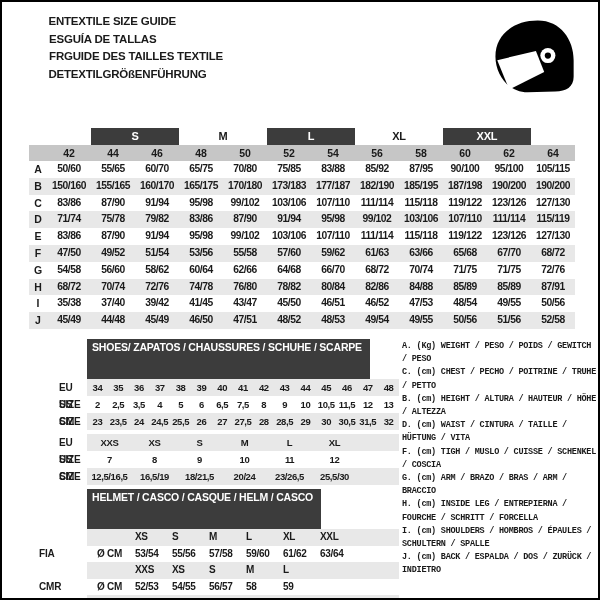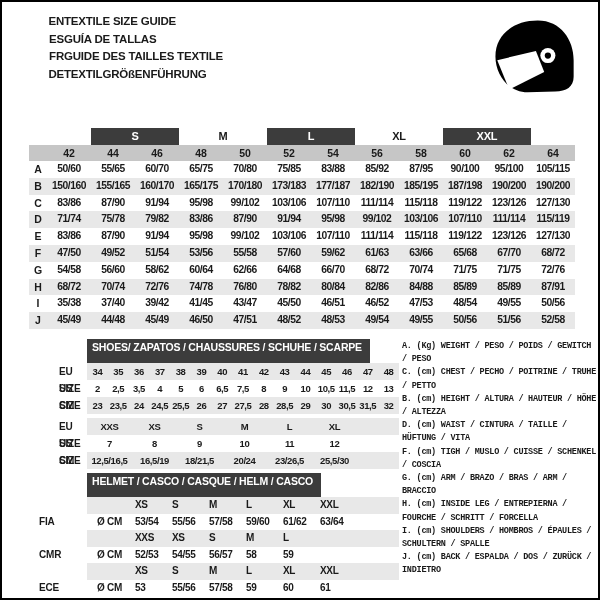--- a/index.html
+++ b/index.html
@@ -28,21 +28,21 @@
   .mt-lab{text-align:center;font-weight:bold;font-size:10.5px;line-height:16.8px;}
   .mt-cell{text-align:center;font-weight:bold;font-size:10.3px;line-height:16.8px;letter-spacing:-0.45px;}
 
   
   .sections{position:absolute;left:37px;top:337px;width:361px;}
   .section{margin-bottom:4px;}
   .sec-row{display:flex;}
   .row-label{width:48px;box-sizing:border-box;font-weight:bold;font-size:10px;letter-spacing:-0.2px;}
   .row-label.ind{padding-left:20px;}
   .bar{display:inline-block;background:#3c3c3c;color:#fff;font-weight:bold;font-size:10.5px;
-       height:24px;line-height:16px;padding:0 8px 0 5px;letter-spacing:-0.2px;white-space:nowrap;}
+       height:24px;line-height:16px;padding:0 8px 16px 5px;letter-spacing:-0.2px;white-space:nowrap;}
   .srow{height:17px;}
   .srow .row-label{line-height:17px;}
   .stripe-bg{background:#e8e8e8;}
   .shoes-grid{display:grid;grid-template-columns:repeat(15,1fr);width:312px;}
   .gloves-grid{display:grid;grid-template-columns:repeat(6,45px) 1fr;width:312px;}
   .helmet-grid{display:grid;grid-template-columns:48px repeat(6,37px) 1fr;width:312px;}
   .cell{font-weight:bold;font-size:9.5px;line-height:17px;text-align:center;letter-spacing:-0.4px;}
   .hrow{height:16.5px;}
   .hrow .row-label{line-height:16.5px;}
   .hcell{font-weight:bold;font-size:10px;line-height:16.5px;text-align:left;letter-spacing:-0.3px;}

